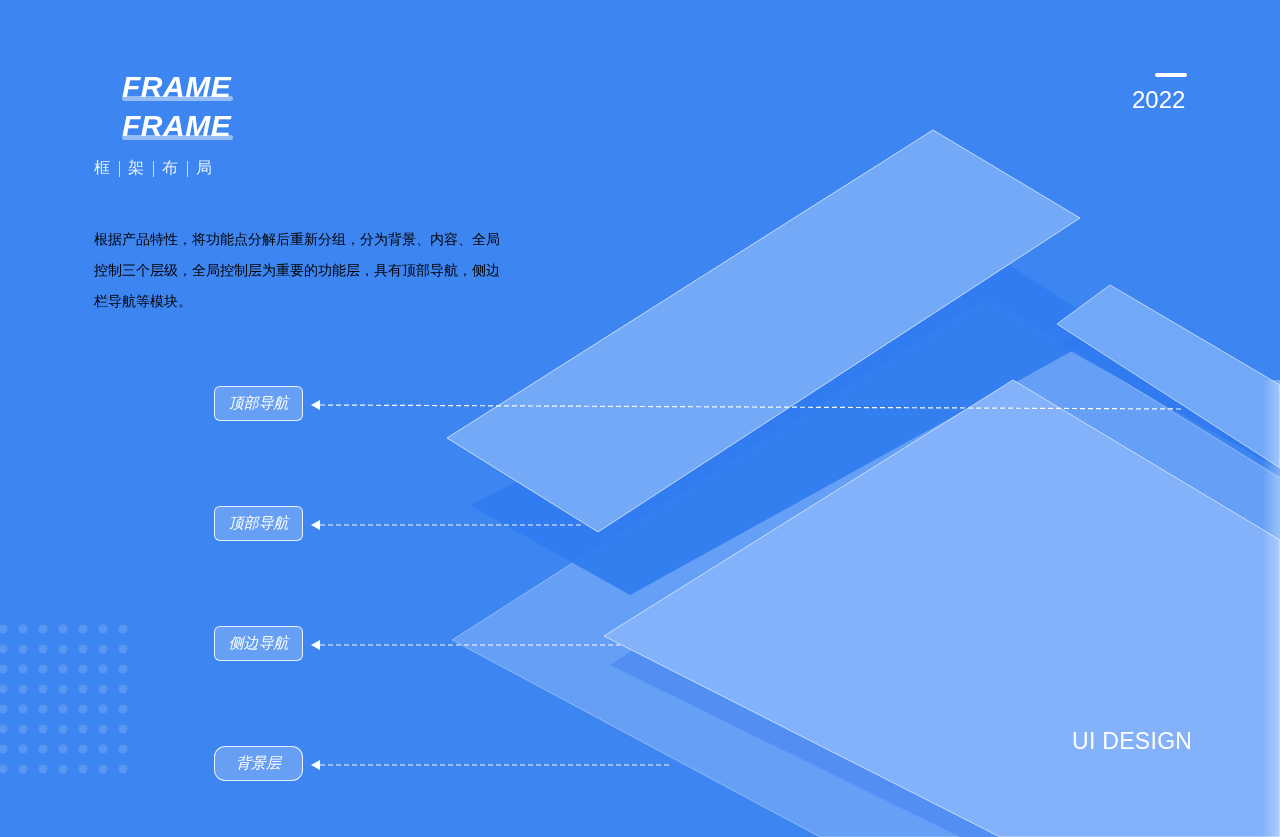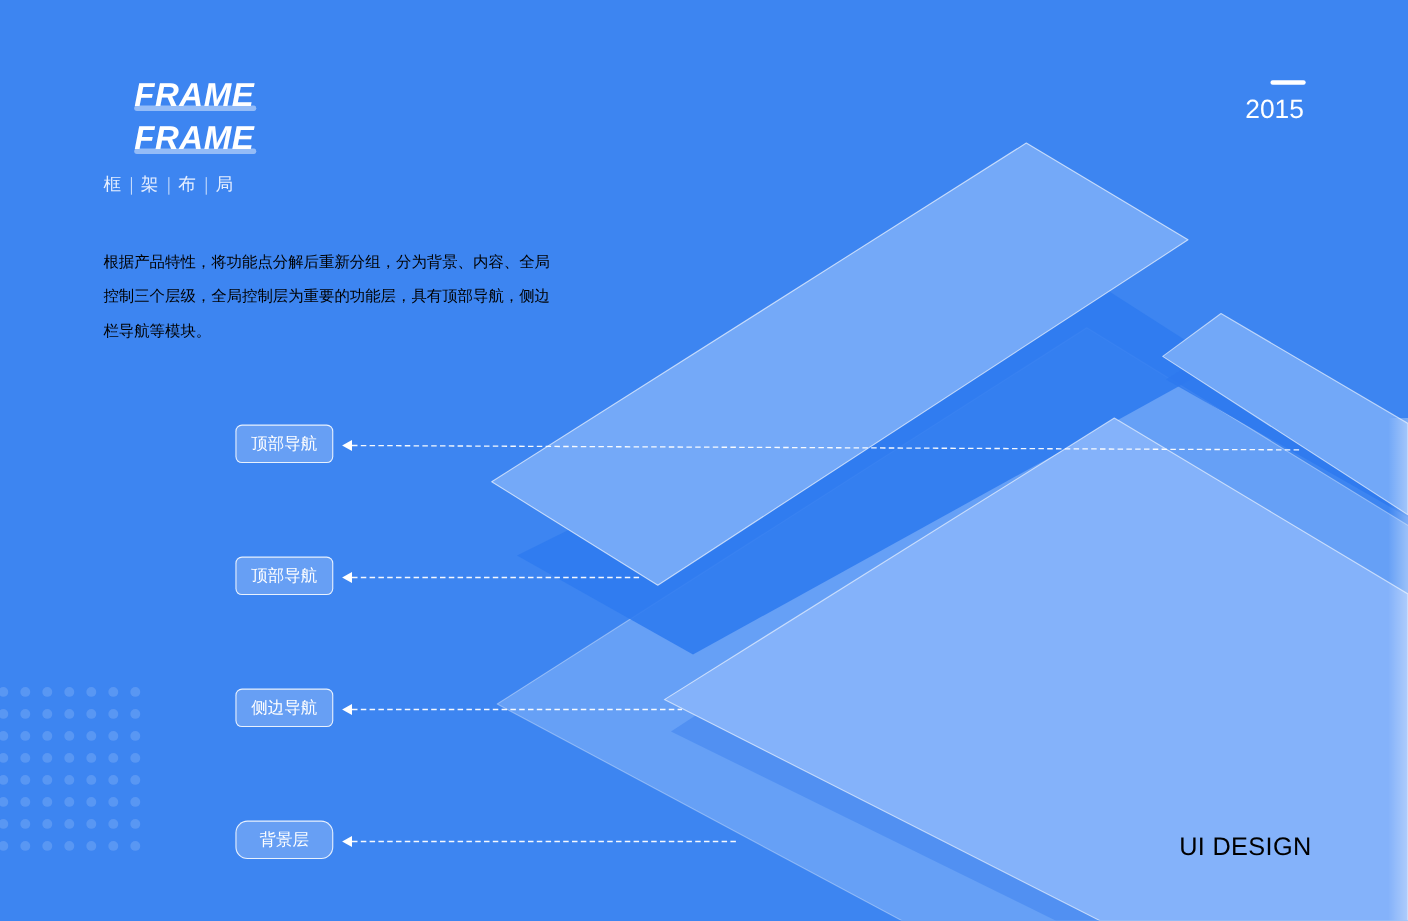--- a/index.html
+++ b/index.html
@@ -10,24 +10,24 @@
            font-weight:bold; font-style:italic; font-size:30px; letter-spacing:0.5px; line-height:34px; color:#fff;margin-left:28px; }
   .title .ul { position:absolute; left:0; right:-2px; bottom:3px; height:5px; background:rgba(255,255,255,0.45); border-radius:3px; z-index:-1; }
   .title span.t { position:relative; z-index:1; }
   #t1 { top:70px; }
   #t2 { top:109px; }
   .subtitle { position:absolute; left:94px; top:158px; font-size:16px; letter-spacing:1px; color:#e6efff; display:flex; align-items:center; }
   .subtitle .sep { display:inline-block; width:1px; height:16px; background:rgba(255,255,255,0.7); margin:0 8px; }
   .desc { position:absolute; left:94px; top:224px; width:410px; font-size:14px; line-height:31px; color:#000000; }
   .year-bar { position:absolute; left:1155px; top:73px; width:32px; height:4px; background:#fff; border-radius:2px; }
   .year { position:absolute; left:1132px; top:86px; font-family:"Liberation Sans", sans-serif; font-size:24px; color:#fff; }
-  .footer { position:absolute; left:1072px; top:756px; font-family:"Liberation Sans", sans-serif; font-size:23px; color:#000000; letter-spacing:0.3px; }
+  .footer { position:absolute; left:1072px; top:728px; font-family:"Liberation Sans", sans-serif; font-size:23px; color:#ffffff; letter-spacing:0.3px; }
   .tag { position:absolute; left:214px; width:89px; height:35px; box-sizing:border-box;
          border:1px solid rgba(255,255,255,0.85); border-radius:6px; background:rgba(255,255,255,0.22);
-         font-size:15px; color:#fff; display:flex; align-items:center; justify-content:center; }
+         font-size:15px; color:#fff; display:flex; align-items:center; justify-content:center;font-style:italic; }
   .edge-glow { position:absolute; right:0; top:380px; width:18px; height:457px;
                background:linear-gradient(to right, rgba(255,255,255,0), rgba(255,255,255,0.35)); }
 </style>
 </head>
 <body>
 
 <svg class="bg" viewBox="0 0 1280 837" xmlns="http://www.w3.org/2000/svg">
 
   <g fill="rgba(255,255,255,0.15)">
     <g id="dotrow">
@@ -93,20 +93,20 @@
   <span>架</span>
   <span class="sep"></span>
   <span>布</span>
   <span class="sep"></span>
   <span>局</span>
 </div>
 
 <div class="desc">根据产品特性，将功能点分解后重新分组，分为背景、内容、全局控制三个层级，全局控制层为重要的功能层，具有顶部导航，侧边栏导航等模块。</div>
 
 <div class="year-bar"></div>
-<div class="year">2015</div>
+<div class="year">2022</div>
 
 <div class="tag" style="top:386px;">顶部导航</div>
 <div class="tag" style="top:506px;">顶部导航</div>
 <div class="tag" style="top:626px;">侧边导航</div>
 <div class="tag" style="top:746px;border-radius:11px;">背景层</div>
 
 <div class="footer">UI DESIGN</div>
 
 </body></html>

